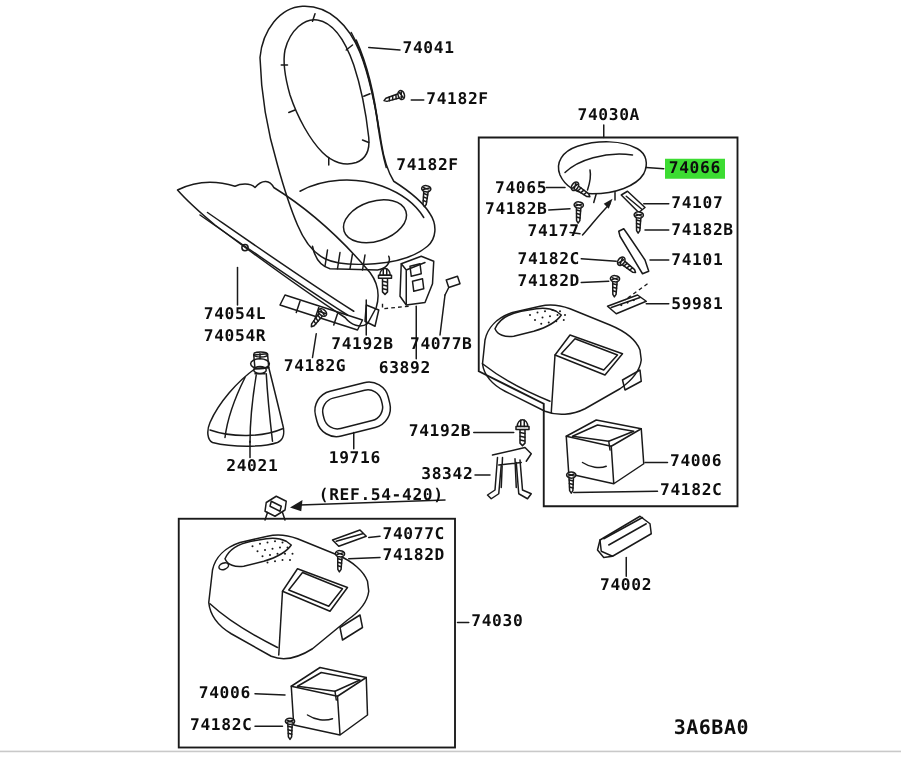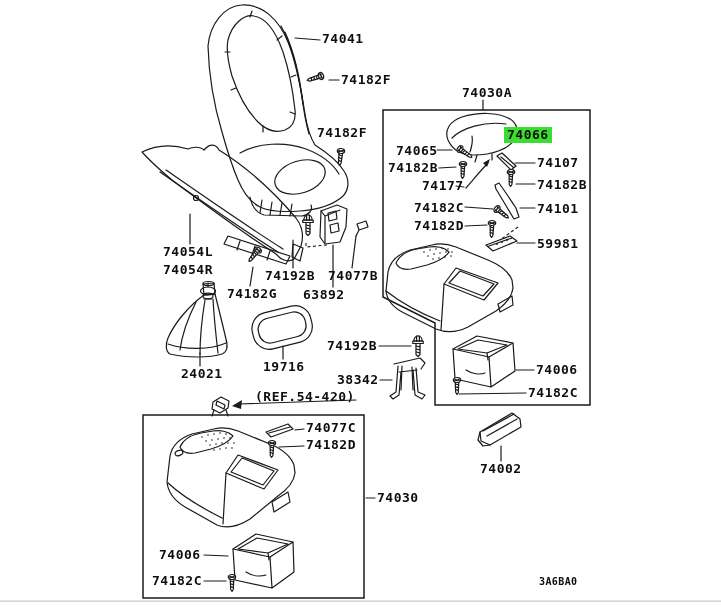--- a/index.html
+++ b/index.html
@@ -14,21 +14,21 @@
   .bx{stroke:#1a1a1a;stroke-width:1.5;fill:none;stroke-linejoin:miter;}
   .fw{fill:#ffffff;stroke:#1a1a1a;stroke-width:1.2;stroke-linejoin:round;}
   .dt{fill:#1a1a1a;stroke:none;}
   .ah{fill:#1a1a1a;stroke:none;}
   .ds{stroke:#1a1a1a;stroke-width:1.1;fill:none;stroke-dasharray:3 2.5;}
   .lbl{
     position:absolute;font-size:13px;font-weight:700;color:#0e0e0e;
     letter-spacing:0.5px;line-height:14px;white-space:nowrap;
   }
   .hl{padding:1px 3px;margin-left:-3px;margin-top:-1px;}
-  .code{font-size:10px;letter-spacing:0.4px;}
+  .code{font-size:16px;letter-spacing:0.4px;}
 </style>
 </head>
 <body>
 
 <div id="stage">
 
 <svg id="art" width="721" height="607" viewBox="0 0 721 607">
   <defs>
     <g id="screwV">
       <path class="fw" d="M-1.8,1.5 L-1.3,12.5 L0,14.5 L1.3,12.5 L1.8,1.5 Z"></path>
@@ -272,21 +272,21 @@
 <span class="lbl" style="left:163px;top:245px">74054L</span>
 <span class="lbl" style="left:163px;top:263px">74054R</span>
 <span class="lbl" style="left:265px;top:269px">74192B</span>
 <span class="lbl" style="left:227px;top:287px">74182G</span>
 <span class="lbl" style="left:303px;top:288px">63892</span>
 <span class="lbl" style="left:328px;top:269px">74077B</span>
 <span class="lbl" style="left:181px;top:367px">24021</span>
 <span class="lbl" style="left:263px;top:360px">19716</span>
 <span class="lbl" style="left:255px;top:390px">(REF.54-420)</span>
 <span class="lbl" style="left:462px;top:86px">74030A</span>
-<span class="lbl hl" style="left: 507px; top: 128px; background: rgb(60, 220, 50);">74066</span>
+<span class="lbl hl" style="left: 535px; top: 128px; background: rgb(60, 220, 50);">74066</span>
 <span class="lbl" style="left:396px;top:144px">74065</span>
 <span class="lbl" style="left:388px;top:161px">74182B</span>
 <span class="lbl" style="left:422px;top:179px">74177</span>
 <span class="lbl" style="left:537px;top:156px">74107</span>
 <span class="lbl" style="left:537px;top:178px">74182B</span>
 <span class="lbl" style="left:414px;top:201px">74182C</span>
 <span class="lbl" style="left:537px;top:202px">74101</span>
 <span class="lbl" style="left:414px;top:219px">74182D</span>
 <span class="lbl" style="left:537px;top:237px">59981</span>
 <span class="lbl" style="left:327px;top:339px">74192B</span>

